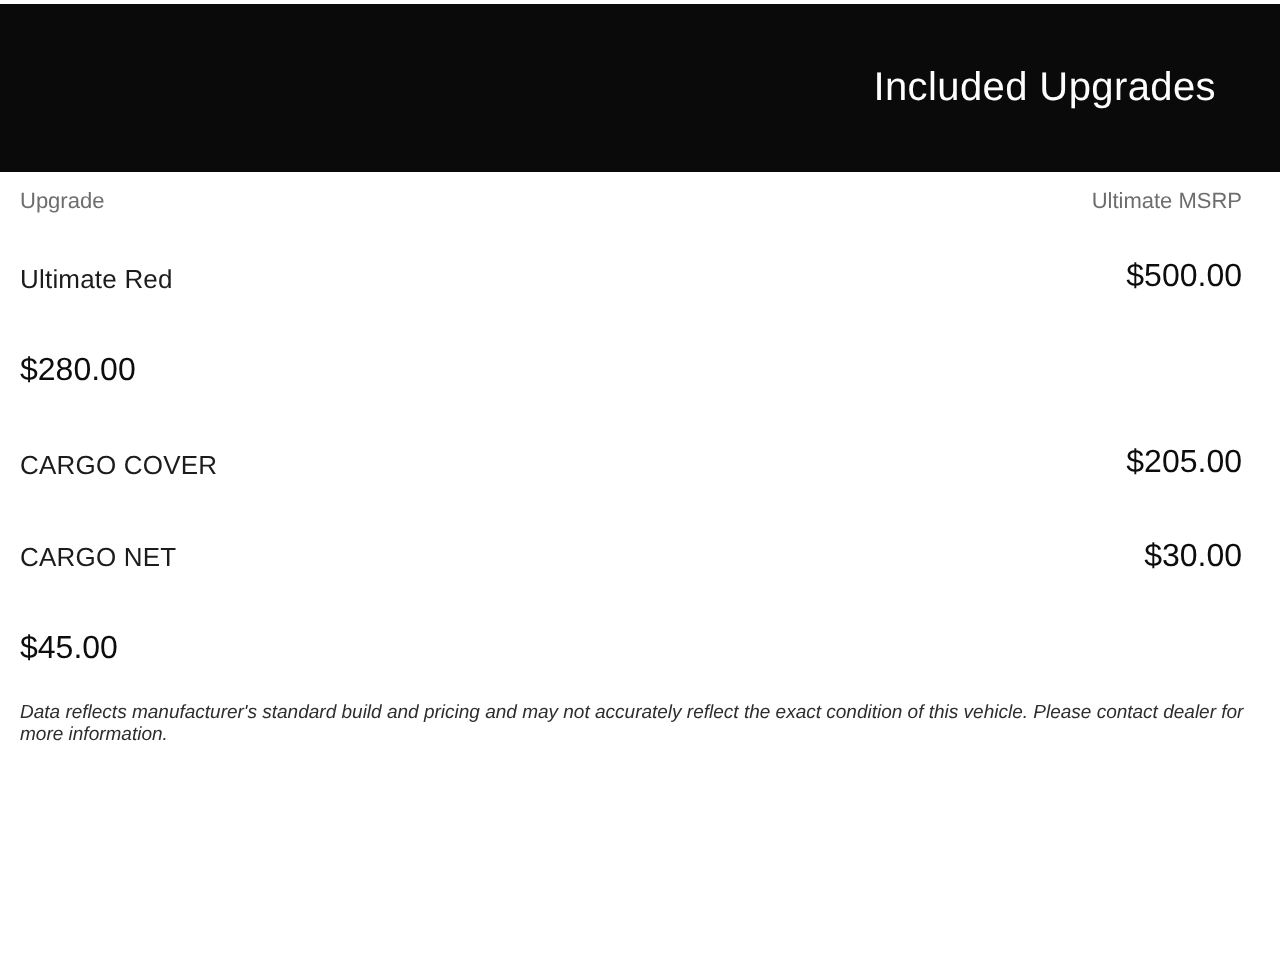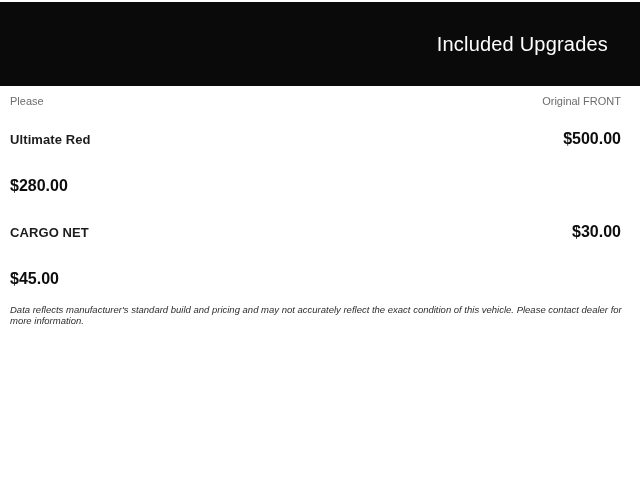--- a/index.html
+++ b/index.html
@@ -47,27 +47,27 @@
   }
   .data-row {
     height: 46.5px;
     display: flex;
     align-items: center;
     justify-content: space-between;
   }
   .row-label {
     color: #1c1c1c;
     font-size: 13px;
-    font-weight: 700;
+    font-weight: 400;
     letter-spacing: 0.1px;
   }
   .row-price {
     color: #0d0d0d;
     font-size: 16px;
-    font-weight: 700;
+    font-weight: 400;
   }
   .disclaimer {
     padding-left: 10px;
     padding-right: 10px;
     margin-top: 2px;
     color: #2e2e2e;
     font-size: 9.5px;
     font-style: italic;
   }
 </style>
@@ -76,34 +76,38 @@
 
 <div class="page">
 
   <div class="header-band">
     <div class="header-title">Included Upgrades</div>
   </div>
 
   <div class="table">
 
     <div class="col-header-row">
-      <div class="col-header">Please</div>
-      <div class="col-header">Original FRONT</div>
+      <div class="col-header">Upgrade</div>
+      <div class="col-header">Ultimate MSRP</div>
     </div>
 
     <div id="rows-container">
   <div class="data-row">
     <div class="row-label">Ultimate Red</div>
     <div class="row-price">$500.00</div>
   </div>
 
   <div class="data-row">
     <div class="row-price">$280.00</div>
   </div>
 
+  <div class="data-row">
+    <div class="row-label">CARGO COVER</div>
+    <div class="row-price">$205.00</div>
+  </div>
 
 
 
   <div class="data-row">
     <div class="row-label">CARGO NET</div>
     <div class="row-price">$30.00</div>
   </div>
 
   <div class="data-row">
     <div class="row-price">$45.00</div>

